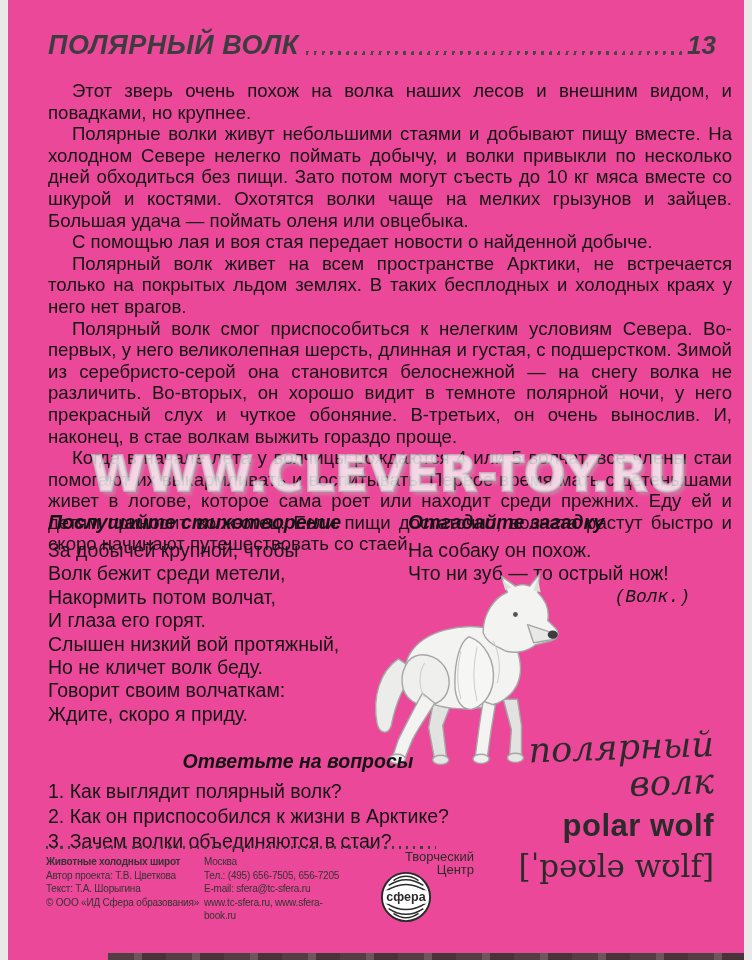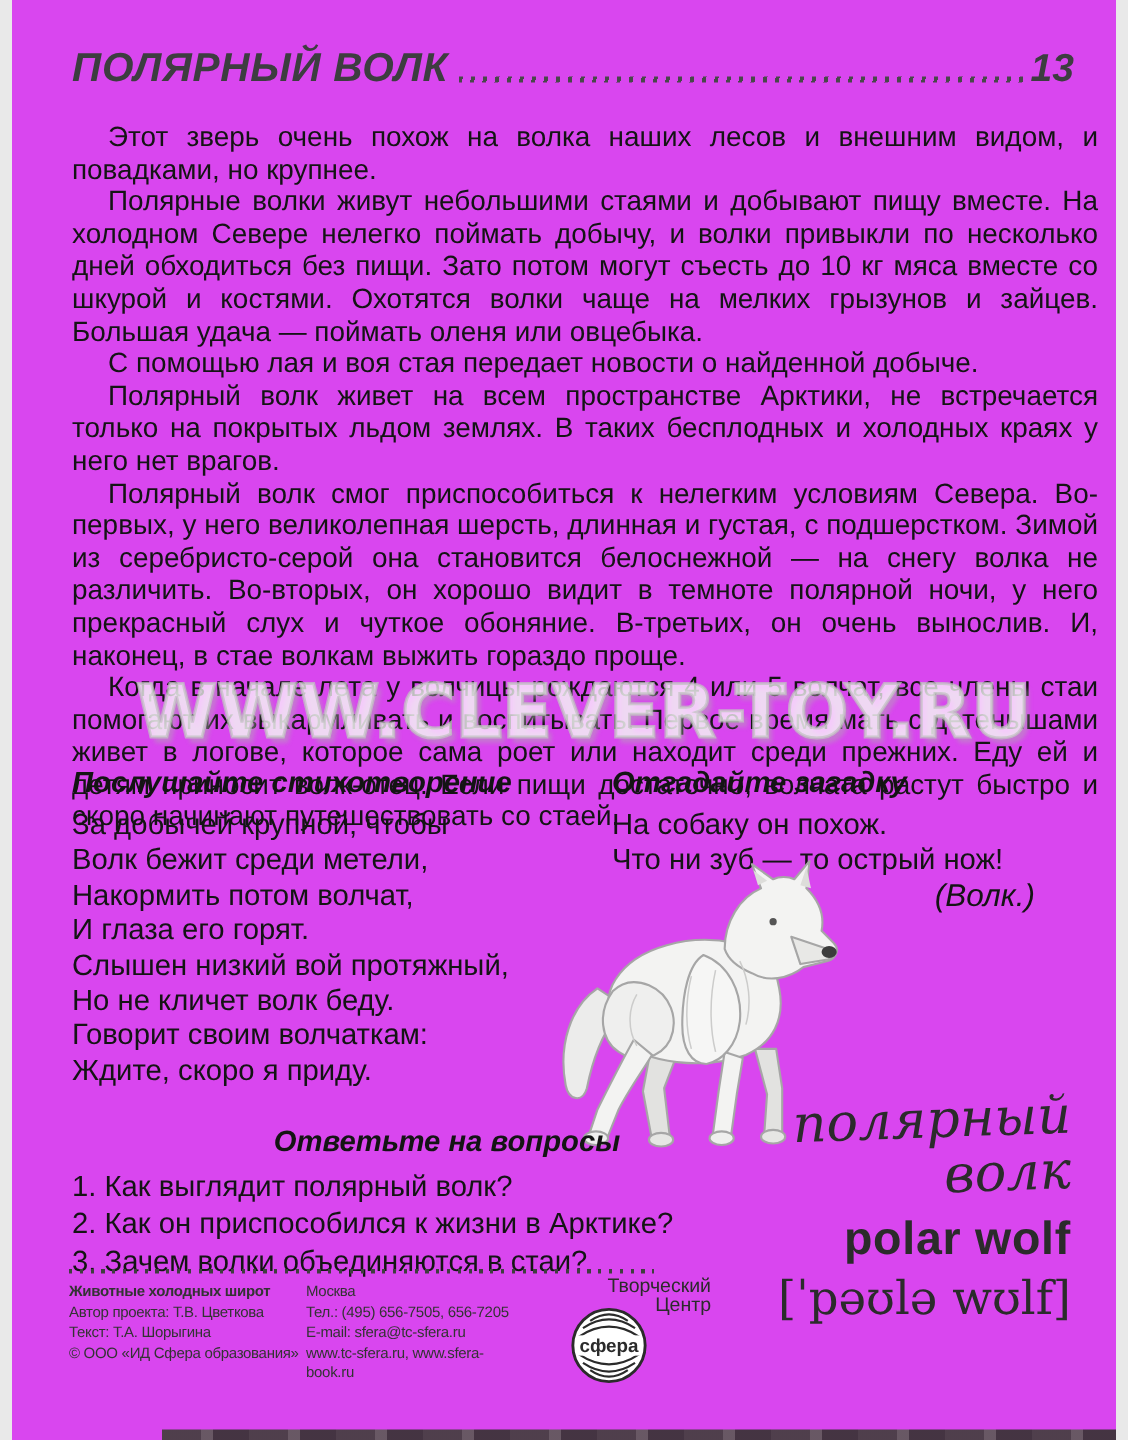--- a/index.html
+++ b/index.html
@@ -1,16 +1,16 @@
 <!DOCTYPE html>
 <html><head>
 <meta charset="utf-8">
 <style>
   html,body{margin:0;padding:0;background:#e9e9e9;}
-  .page{position:relative;width:736px;height:960px;margin:0 auto;background:#d946ef;
+  .page{position:relative;width:736px;height:960px;margin:0 auto;background:#ec4899;
         font-family:"Liberation Sans",sans-serif;color:#141414;overflow:hidden;}
 
   
   .title-row{position:absolute;left:40px;right:28px;top:30px;display:flex;align-items:flex-end;}
   .page-title{font-size:27px;font-weight:bold;font-style:italic;color:#3d3d40;
               letter-spacing:0.5px;white-space:nowrap;line-height:30px;}
   .title-leader{flex:1;height:4.5px;margin:0 5px 5px 7px;
      background:repeating-linear-gradient(100deg,#48484a 0 2.6px,transparent 2.6px 8px);}
   .page-number{font-size:26px;font-weight:bold;font-style:italic;color:#3d3d40;line-height:30px;}
 
@@ -24,21 +24,21 @@
      font-family:"DejaVu Sans",sans-serif;font-weight:bold;font-size:49px;letter-spacing:0px;
      color:rgba(255,255,255,0.72);-webkit-text-stroke:2px rgba(195,195,195,0.75);
      text-shadow:3px 4px 3px rgba(175,175,175,0.45);white-space:nowrap;text-align:center;}
 
   
   .section-heading{font-size:19.5px;font-weight:bold;font-style:italic;margin:0 0 5px 0;}
   .poem{position:absolute;left:40px;top:511px;width:345px;}
   .poem-line{font-size:19.5px;line-height:23.4px;}
   .riddle{position:absolute;left:400px;top:511px;width:290px;}
   .riddle-line{font-size:19.5px;line-height:23.4px;}
-  .riddle-answer{font-size:21px;font-style:italic;line-height:23.4px;text-align:right;padding-right:8px;}
+  .riddle-answer{font-size:18px;font-style:italic;line-height:23.4px;text-align:right;padding-right:8px;font-family:Liberation Mono, monospace;}
 
   
   .wolf{position:absolute;left:356px;top:566px;width:214px;height:214px;}
 
   
   .questions{position:absolute;left:40px;top:750px;width:500px;}
   .question-item{font-size:19.5px;line-height:25px;}
   .questions .section-heading{margin-bottom:6px;text-align:center;}
 
   

